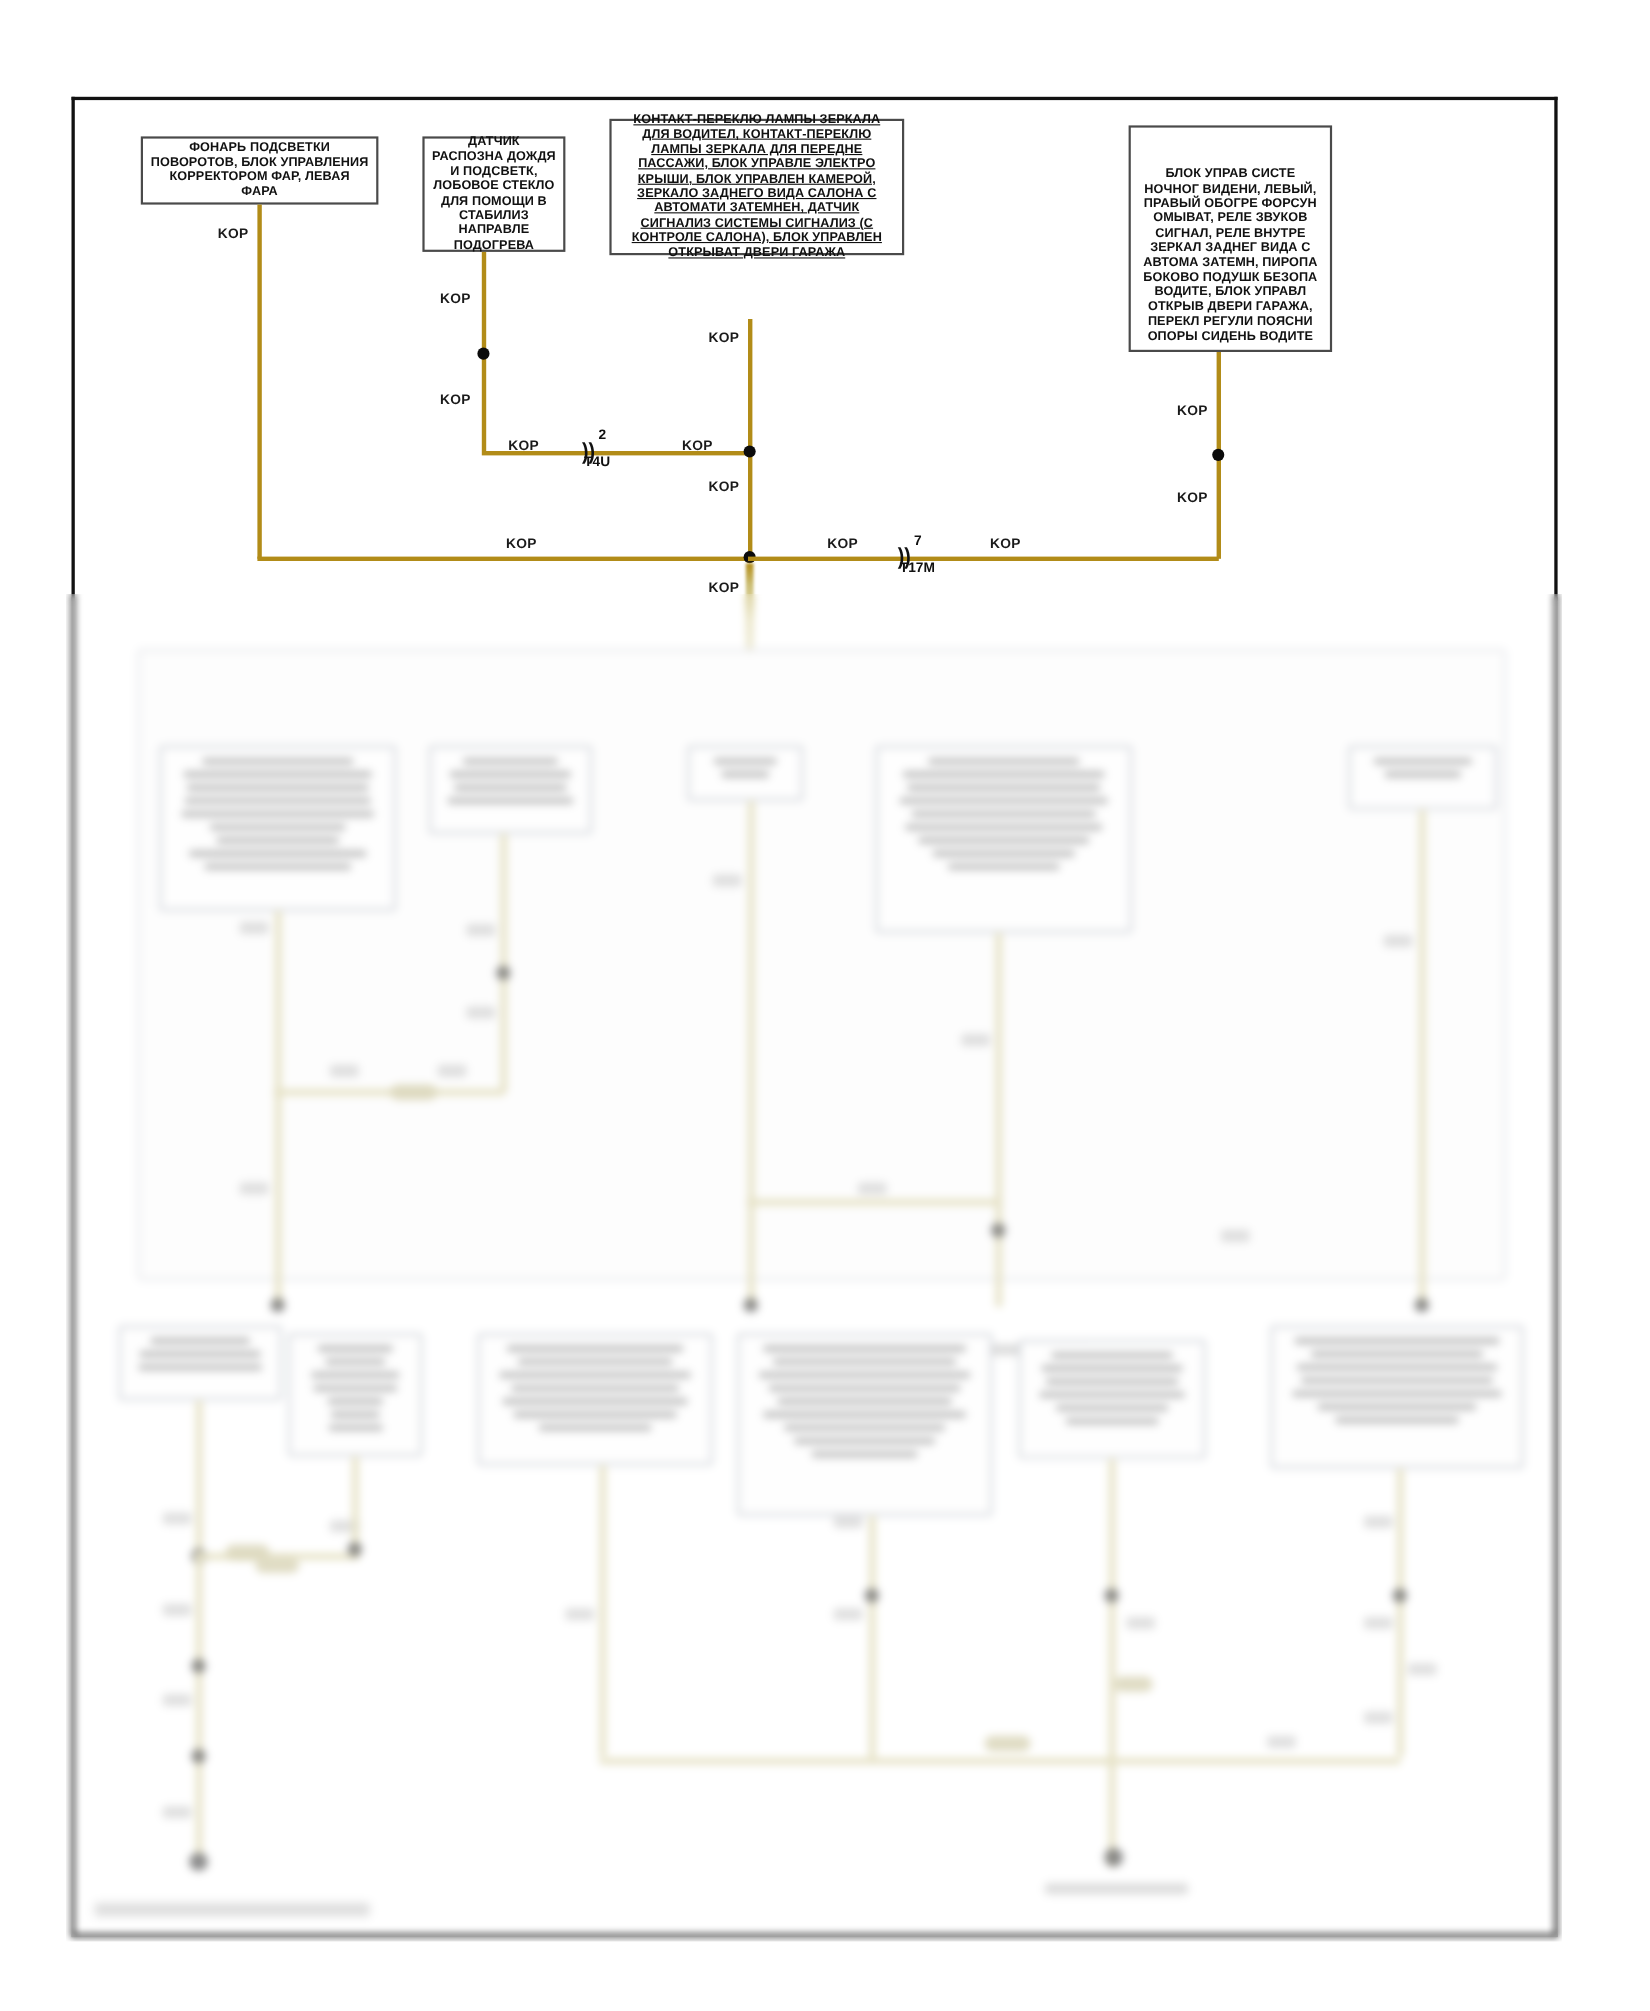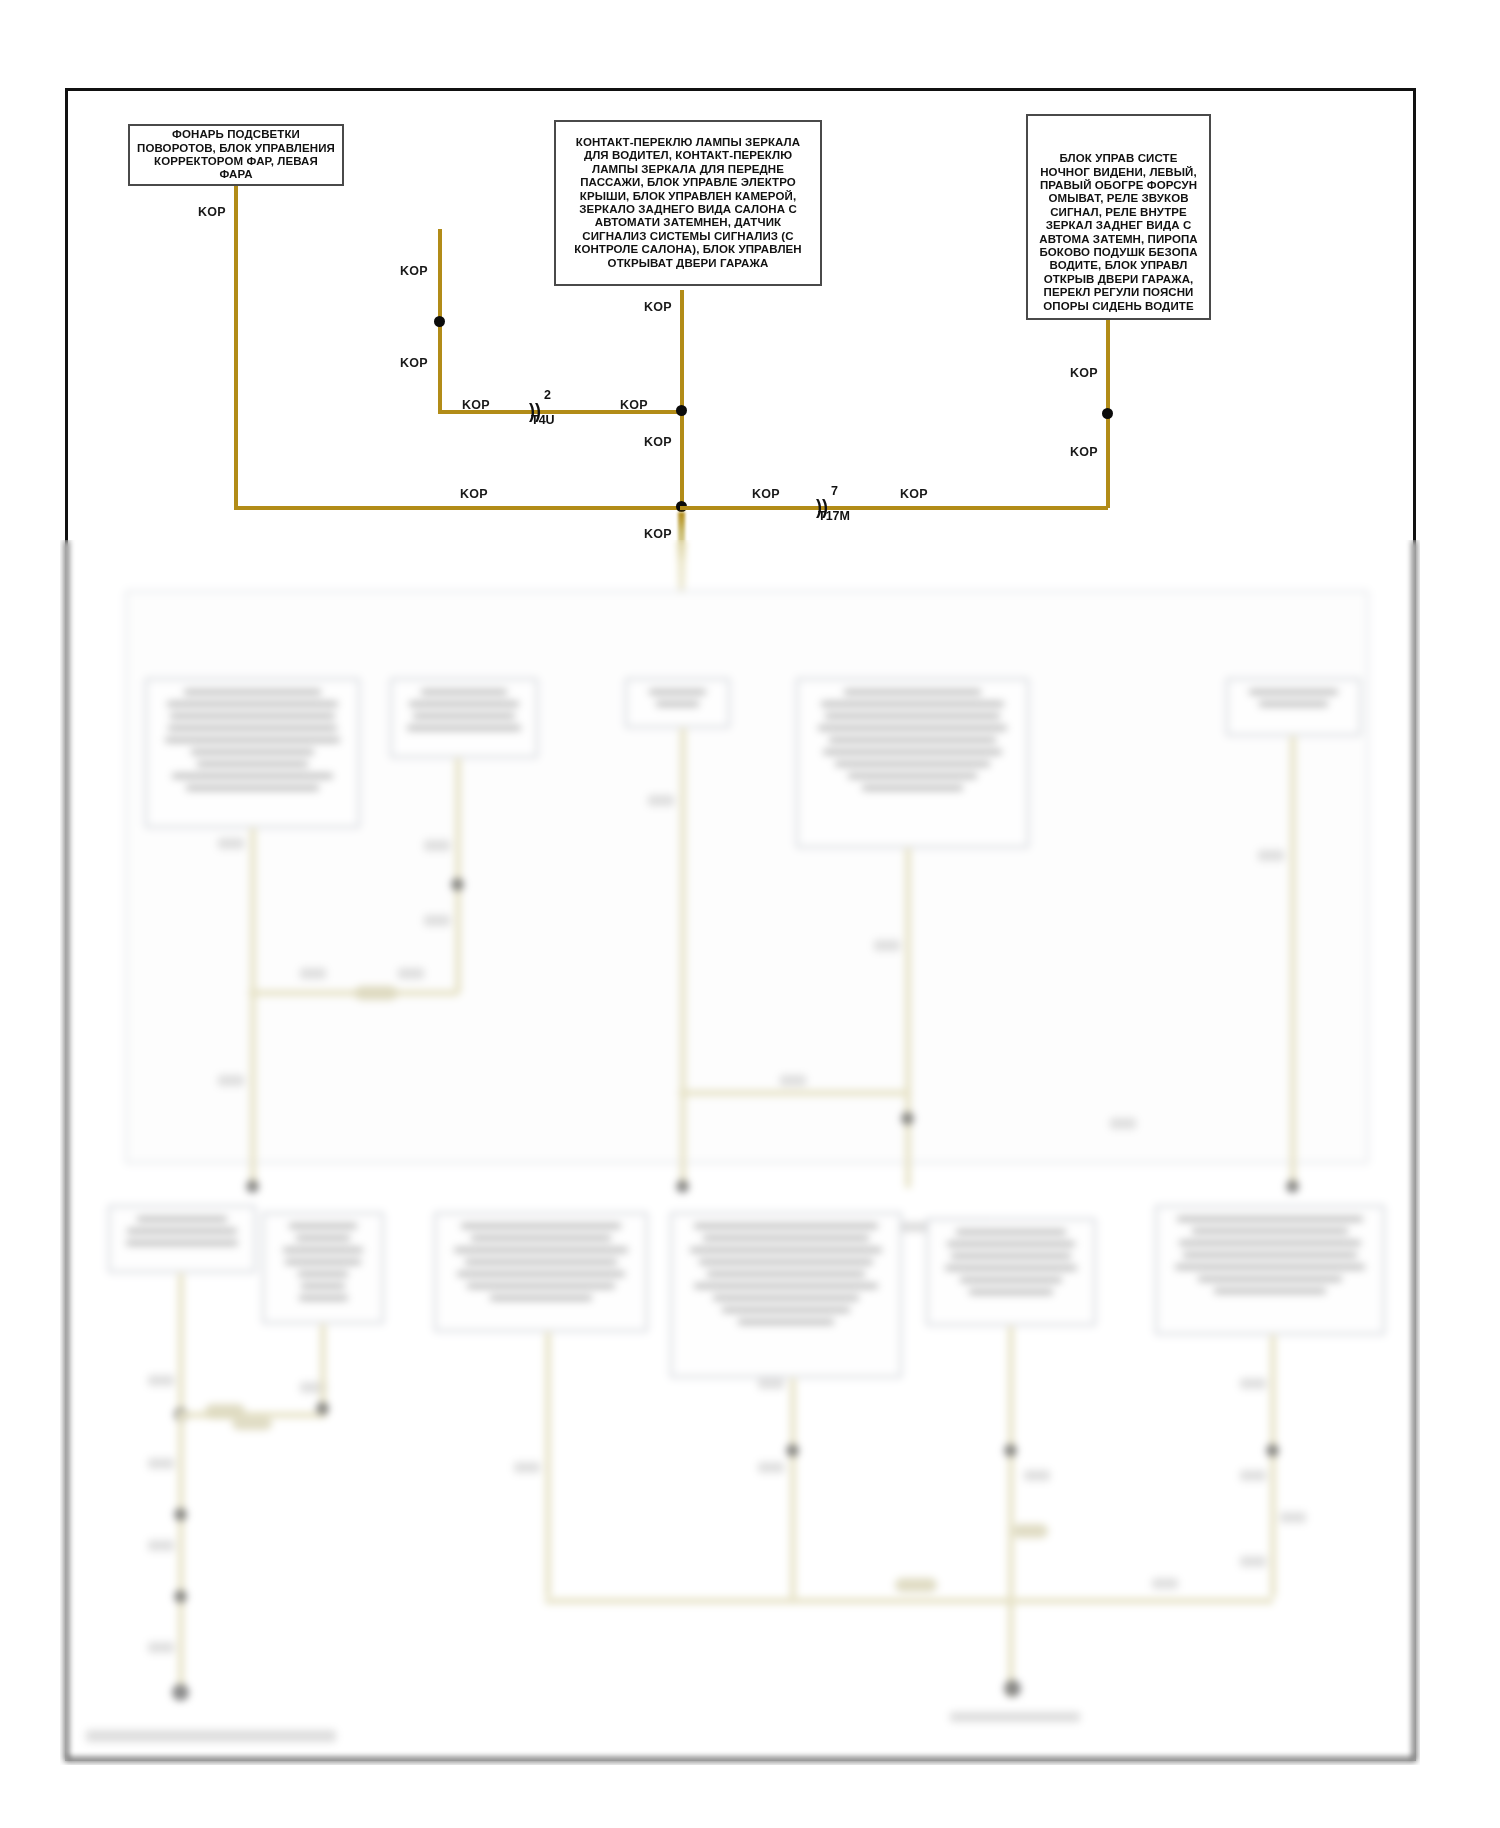--- a/index.html
+++ b/index.html
@@ -118,22 +118,25 @@
 
 <div id="page">
 
   <div class="frame frame-sharp"></div>
   <div class="frame frame-blur"></div>
 
   <div class="cbox" style="left:128px;top:124px;width:216px;height:62px;text-align:center;">
     <span>ФОНАРЬ ПОДСВЕТКИ ПОВОРОТОВ, БЛОК УПРАВЛЕНИЯ КОРРЕКТОРОМ ФАР, ЛЕВАЯ ФАРА</span>
   </div>
 
-
-  <div class="cbox" style="left:554px;top:120px;width:268px;height:166px;">
+  <div class="cbox" style="left:384px;top:124px;width:130px;height:105px;">
+    <span>ДАТЧИК РАСПОЗНА ДОЖДЯ И ПОДСВЕТК, ЛОБОВОЕ СТЕКЛО ДЛЯ ПОМОЩИ В СТАБИЛИЗ НАПРАВЛЕ ПОДОГРЕВА</span>
+  </div>
+
+  <div class="cbox" style="left:554px;top:108px;width:268px;height:124px;text-decoration:underline;">
     <span>КОНТАКТ-ПЕРЕКЛЮ ЛАМПЫ ЗЕРКАЛА ДЛЯ ВОДИТЕЛ, КОНТАКТ-ПЕРЕКЛЮ ЛАМПЫ ЗЕРКАЛА ДЛЯ ПЕРЕДНЕ ПАССАЖИ, БЛОК УПРАВЛЕ ЭЛЕКТРО КРЫШИ, БЛОК УПРАВЛЕН КАМЕРОЙ, ЗЕРКАЛО ЗАДНЕГО ВИДА САЛОНА С АВТОМАТИ ЗАТЕМНЕН, ДАТЧИК СИГНАЛИЗ СИСТЕМЫ СИГНАЛИЗ (С КОНТРОЛЕ САЛОНА), БЛОК УПРАВЛЕН ОТКРЫВАТ ДВЕРИ ГАРАЖА</span>
   </div>
 
   <div class="cbox" style="left:1026px;top:114px;width:185px;height:206px;align-items:flex-end;">
     <span>БЛОК УПРАВ СИСТЕ НОЧНОГ ВИДЕНИ, ЛЕВЫЙ, ПРАВЫЙ ОБОГРЕ ФОРСУН ОМЫВАТ, РЕЛЕ ЗВУКОВ СИГНАЛ, РЕЛЕ ВНУТРЕ ЗЕРКАЛ ЗАДНЕГ ВИДА С АВТОМА ЗАТЕМН, ПИРОПА БОКОВО ПОДУШК БЕЗОПА ВОДИТЕ, БЛОК УПРАВЛ ОТКРЫВ ДВЕРИ ГАРАЖА, ПЕРЕКЛ РЕГУЛИ ПОЯСНИ ОПОРЫ СИДЕНЬ ВОДИТЕ</span>
   </div>
 
   <div class="wireV" style="left:234px;top:186px;height:322px;"></div>
   <div class="wlabel" style="left:198px;top:205px;">KOP</div>
 

